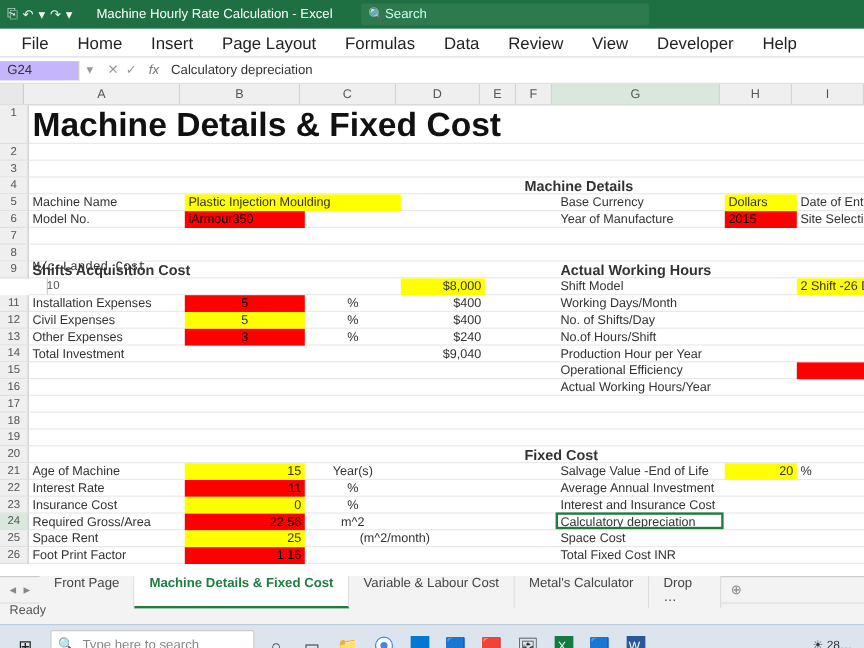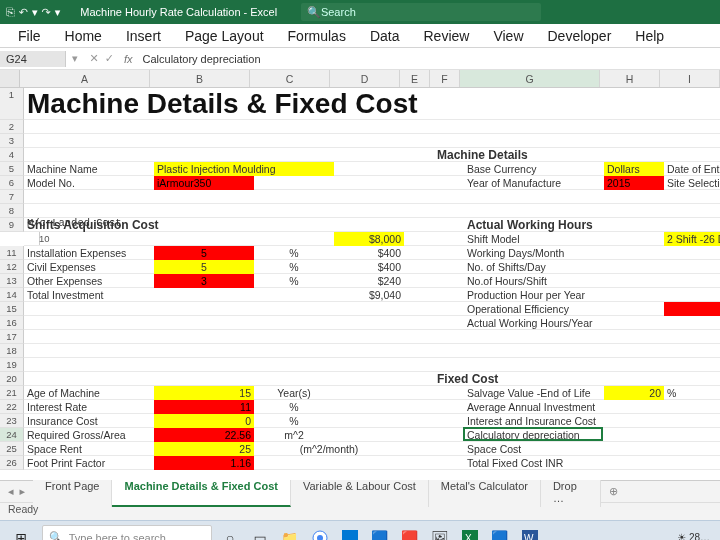--- a/index.html
+++ b/index.html
@@ -6,21 +6,21 @@
 body{width:720px;height:540px;overflow:hidden;background:#fff;font-size:11px;color:#333}
 .titlebar{height:24px;background:#1e6f42;display:flex;align-items:center;color:#fff;font-size:11px}
 .titlebar .qat{display:flex;gap:4px;padding:0 6px;align-items:center}
 .titlebar .qat span{opacity:.9}
 .titlebar .title{flex:0 0 auto;padding:0 14px;white-space:nowrap}
 .titlebar .search{flex:0 0 240px;background:#2d7a4e;height:18px;border-radius:2px;display:flex;align-items:center;padding:0 6px;color:#cfe;margin-left:10px}
 .titlebar .spacer{flex:1}
 .ribbon-tabs{height:24px;background:#fff;border-bottom:1px solid #d4d4d4;display:flex;align-items:center;padding:0 6px;gap:0;font-size:14px;color:#222}
 .ribbon-tabs .tab{padding:4px 12px;cursor:default}
 .namebox-row{height:22px;border-bottom:1px solid #e0e0e0;display:flex;align-items:center;font-size:11px;background:#fff}
-.namebox{width:66px;border-right:1px solid #ccc;padding:2px 6px;background:#e5e5e5}
+.namebox{width:66px;border-right:1px solid #ccc;padding:2px 6px;background:#c4b5fd}
 .nb-btns{display:flex;gap:6px;padding:0 6px;color:#999;align-items:center}
 .fx{font-style:italic;color:#777;padding:0 4px}
 .formula{padding:2px 6px;color:#333}
 .colhdr{height:18px;background:#efefef;display:flex;border-bottom:1px solid #ccc}
 .colhdr .corner{width:24px;border-right:1px solid #ccc;background:#e8e8e8}
 .colhdr .ch{border-right:1px solid #d4d4d4;text-align:center;font-size:10.5px;color:#555;line-height:18px}
 .ch.sel{background:#d8e8dc}
 .grid{position:relative;height:392px;overflow:hidden;background:#fff}
 .rowhdrs{position:absolute;left:0;top:0;width:24px}
 .rh{height:14px;border-bottom:1px solid #e0e0e0;border-right:1px solid #ccc;background:#efefef;font-size:9.5px;text-align:center;line-height:14px;color:#555}

